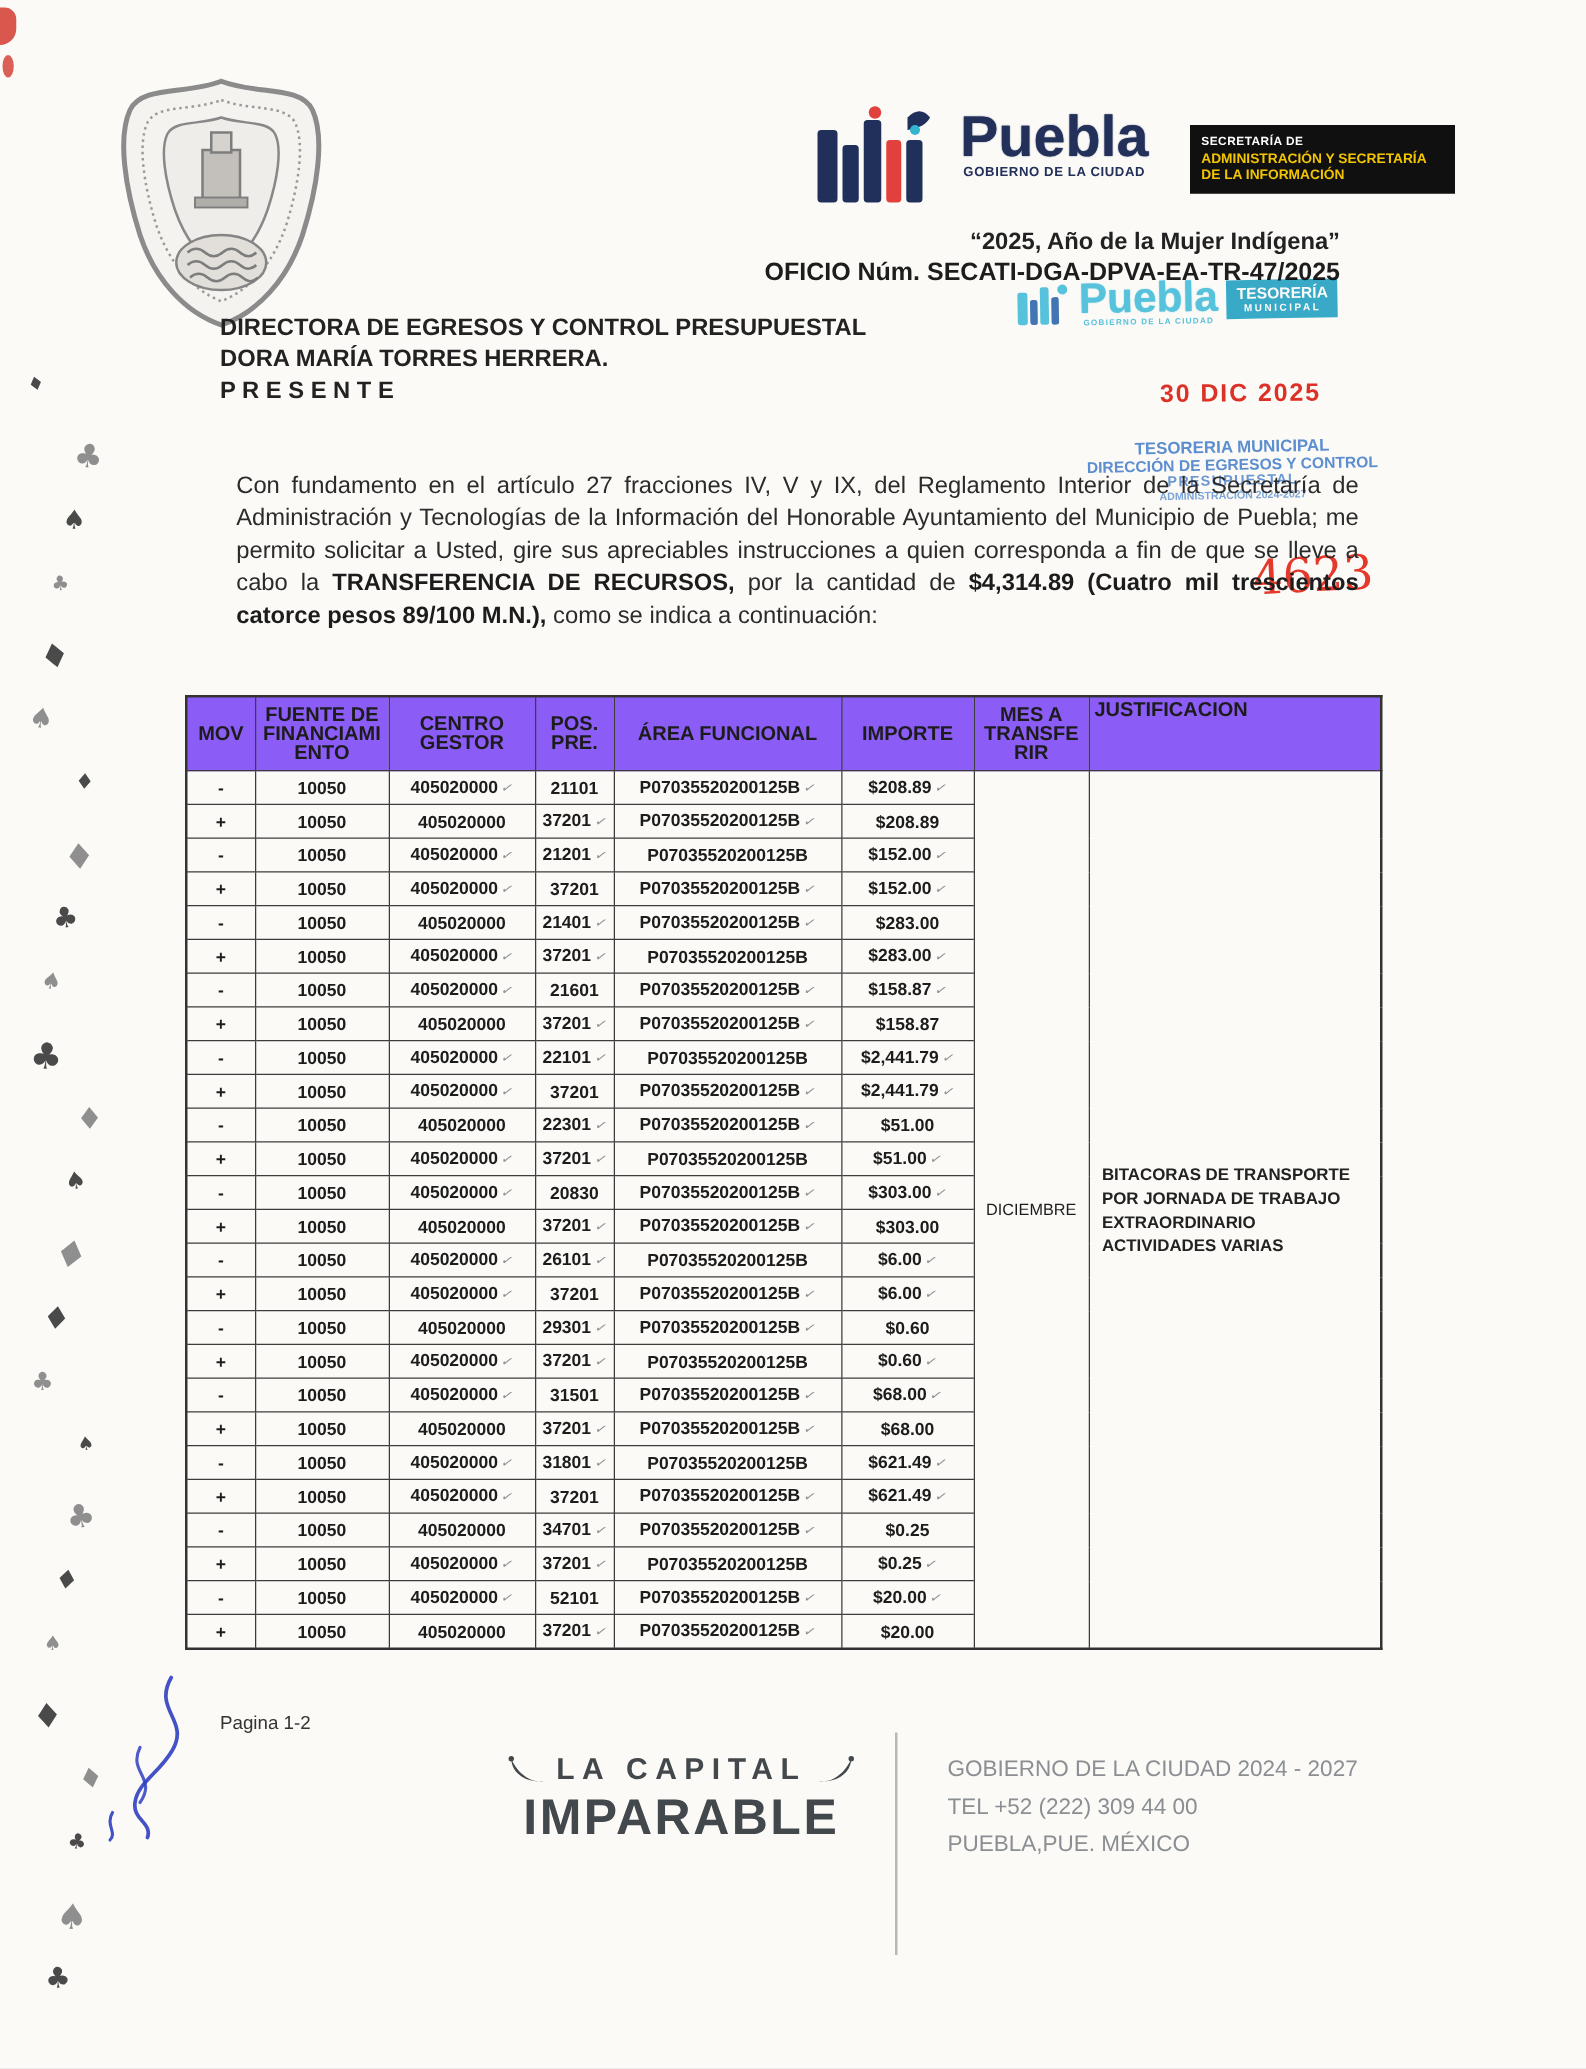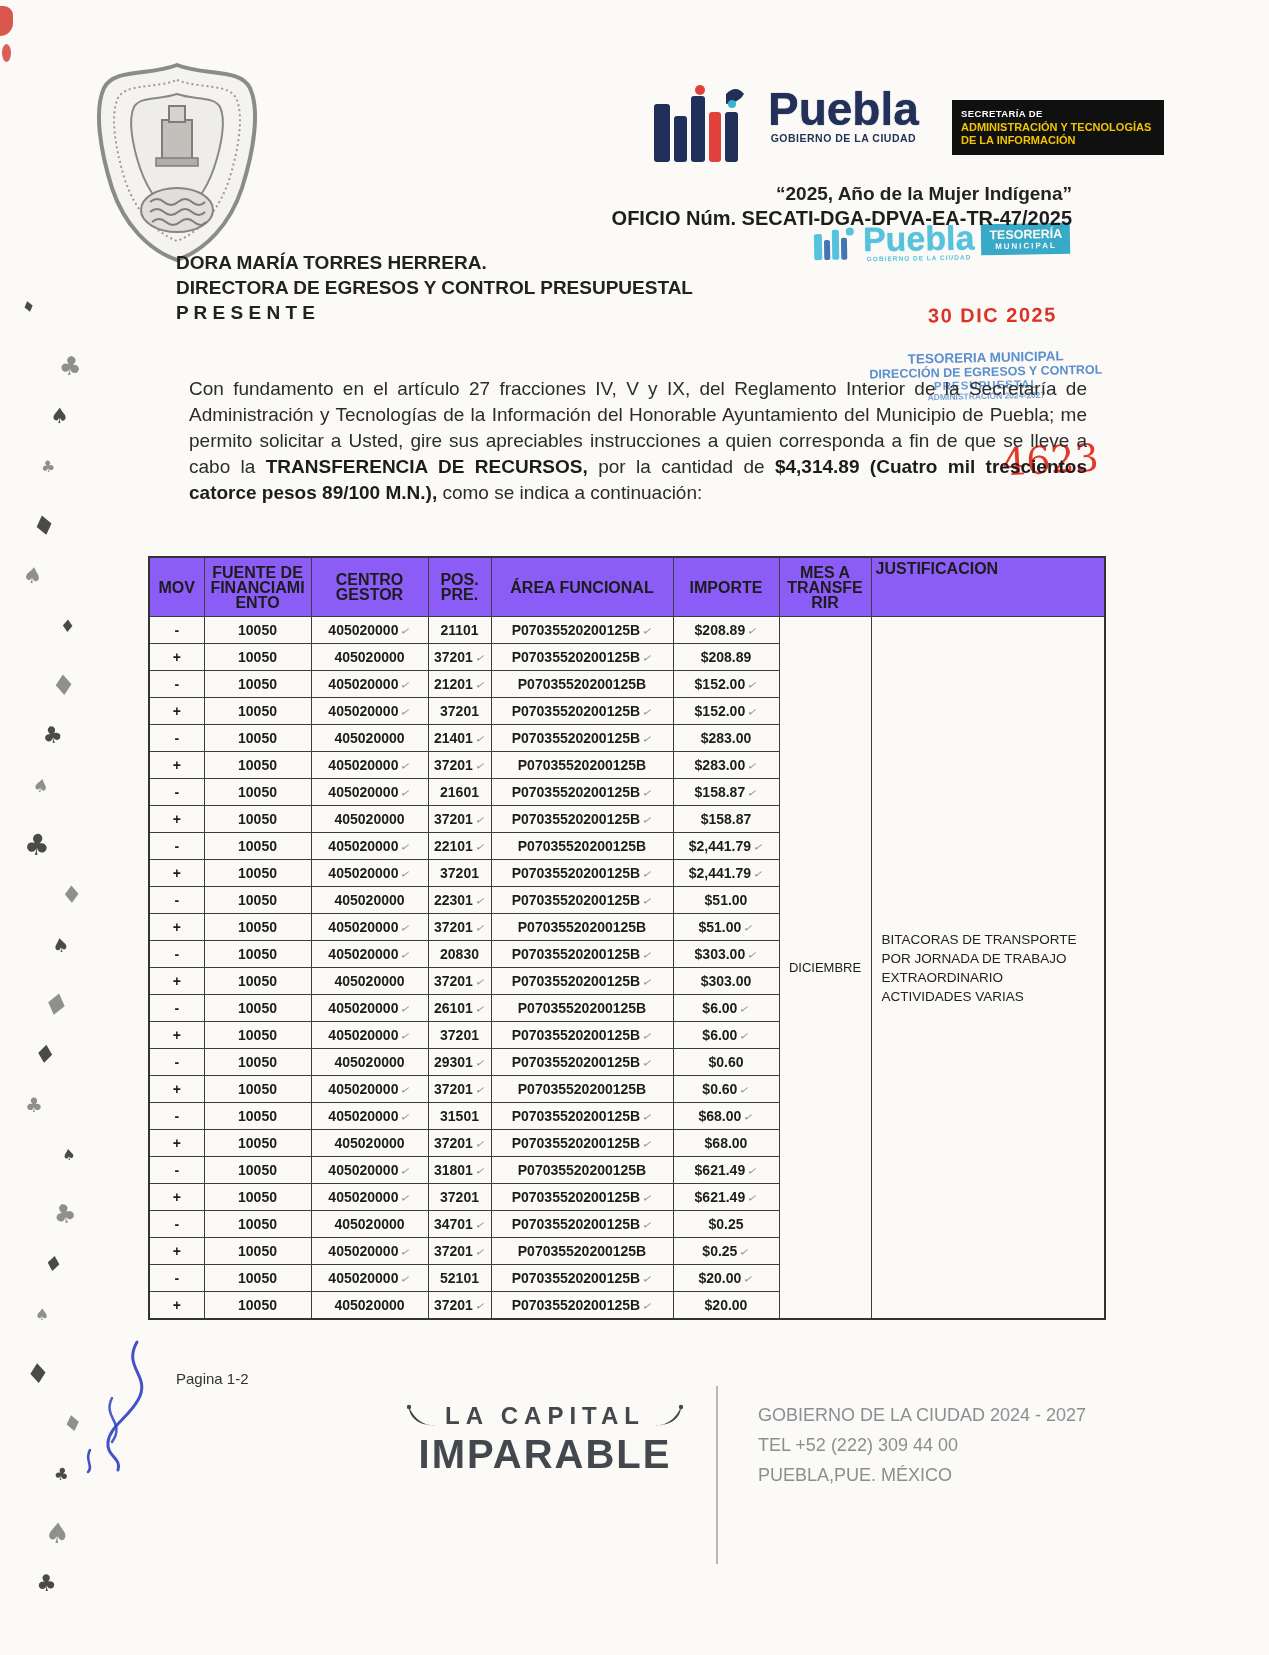--- a/index.html
+++ b/index.html
@@ -60,21 +60,21 @@
 
   
   .table-wrap{position:absolute;left:148px;top:556px;}
   table{table-layout:fixed;width:956px;border-collapse:collapse;border:2px solid #333;}
   th{background:#8b5cf6;border:1.6px solid #3c3c3c;font-size:16px;line-height:15px;vertical-align:middle;
      padding:3px 4px;overflow-wrap:anywhere;color:#1c1c1c;height:52px;}
   th.h7{text-align:left;vertical-align:top;}
   td{border:1.6px solid #3c3c3c;font-size:14px;font-weight:bold;text-align:center;height:22px;
      padding:2px 3px;color:#1c1c1c;line-height:16px;}
   td.mes-cell{font-weight:normal;font-size:13px;}
-  td.just-cell{font-weight:normal;font-size:13.5px;text-align:left;vertical-align:middle;
+  td.just-cell{font-weight:bold;font-size:13.5px;text-align:left;vertical-align:middle;
                padding:8px 10px;line-height:19px;color:#222;}
   .tick{color:#74787c;font-size:11px;margin-left:3px;display:inline-block;
         transform:rotate(10deg) skewX(-8deg);opacity:.8;font-weight:normal;}
 
   
   .pagina{position:absolute;left:176px;top:1370px;font-size:15px;color:#333;}
   .signature{position:absolute;left:82px;top:1338px;}
   .slogan{position:absolute;left:385px;top:1402px;width:320px;text-align:center;color:#43484c;}
   .slogan-row1{display:flex;align-items:center;justify-content:center;gap:6px;}
   .slogan-l1{font-size:24px;font-weight:bold;letter-spacing:6px;}
@@ -143,21 +143,21 @@
       <rect x="77" y="30" width="13" height="50" rx="3" fill="#20305a"></rect>
       <circle cx="84" cy="22" r="4" fill="#35b4cf"></circle>
     </svg>
   </div>
   <div class="brand-text">
     <div class="brand-word">Puebla</div>
     <div class="brand-tag">GOBIERNO DE LA CIUDAD</div>
   </div>
   <div class="dependency-box">
     <div class="dep1">SECRETARÍA DE</div>
-    <div class="dep2">ADMINISTRACIÓN Y TECNOLOGÍAS</div>
+    <div class="dep2">ADMINISTRACIÓN Y SECRETARÍA</div>
     <div class="dep3">DE LA INFORMACIÓN</div>
   </div>
 
   <div class="year-legend">“2025, Año de la Mujer Indígena”</div>
   <div class="oficio">OFICIO Núm. SECATI-DGA-DPVA-EA-TR-47/2025</div>
 
   <div class="t-stamp">
     <svg width="44" height="38" viewBox="0 0 44 38">
       <rect x="2" y="10" width="8" height="26" rx="2" fill="#4fc3e2"></rect>
       <rect x="12" y="16" width="6" height="20" rx="2" fill="#3a6fb5"></rect>
@@ -180,22 +180,22 @@
   <div class="direction-stamp">
     <div class="ds1">TESORERIA MUNICIPAL</div>
     <div class="ds2">DIRECCIÓN DE EGRESOS Y CONTROL</div>
     <div class="ds3">PRESUPUESTAL</div>
     <div class="ds4">ADMINISTRACIÓN 2024-2027</div>
   </div>
 
   <div class="folio">4623</div>
 
   <div class="addr">
+    <div>DIRECTORA DE EGRESOS Y CONTROL PRESUPUESTAL</div>
     <div>DORA MARÍA TORRES HERRERA.</div>
-    <div>DIRECTORA DE EGRESOS Y CONTROL PRESUPUESTAL</div>
     <div>P R E S E N T E</div>
   </div>
 
   <p class="body-par"><span>Con fundamento en el artículo 27 fracciones IV, V y IX, del Reglamento Interior de la Secretaría de Administración y Tecnologías de la Información del Honorable Ayuntamiento del Municipio de Puebla; me permito solicitar a Usted, gire sus apreciables instrucciones a quien corresponda a fin de que se lleve a cabo la </span><b>TRANSFERENCIA DE RECURSOS,</b><span> por la cantidad de </span><b>$4,314.89 (Cuatro mil trescientos catorce pesos 89/100 M.N.),</b><span> como se indica a continuación:</span></p>
 
   <div class="table-wrap">
     <table>
       <colgroup>
         <col style="width:55px">
           <col style="width:107px">

